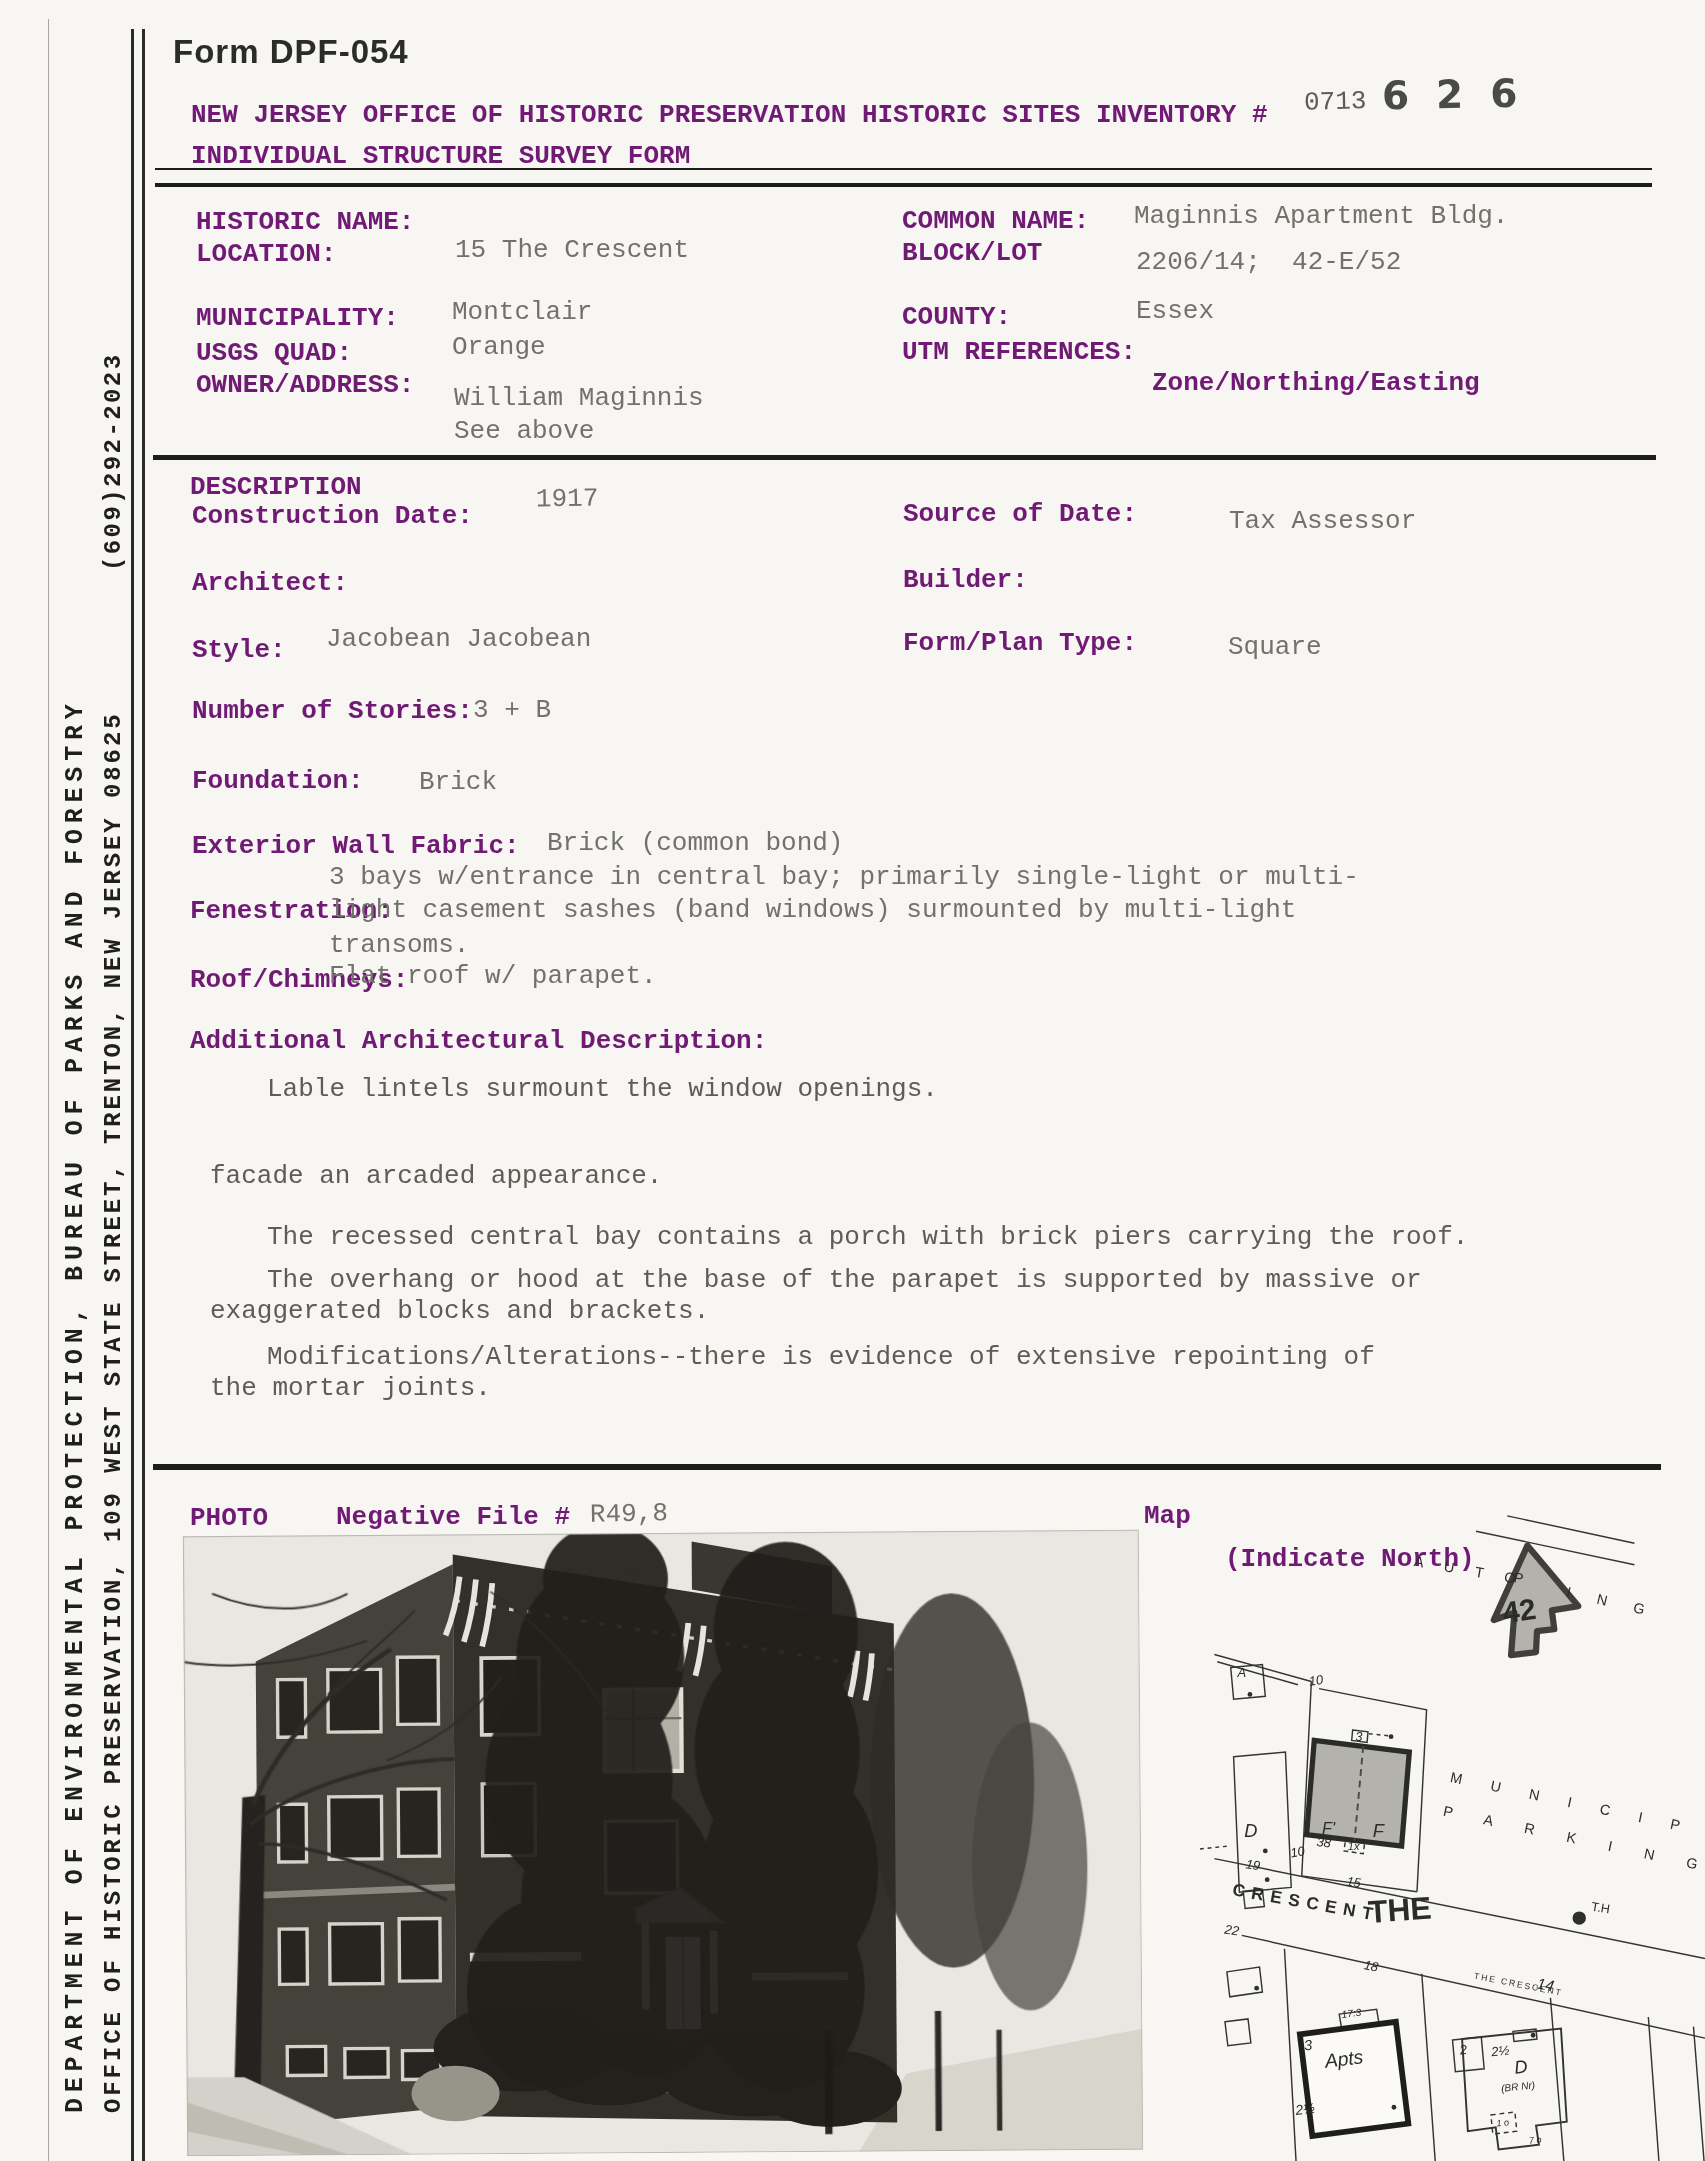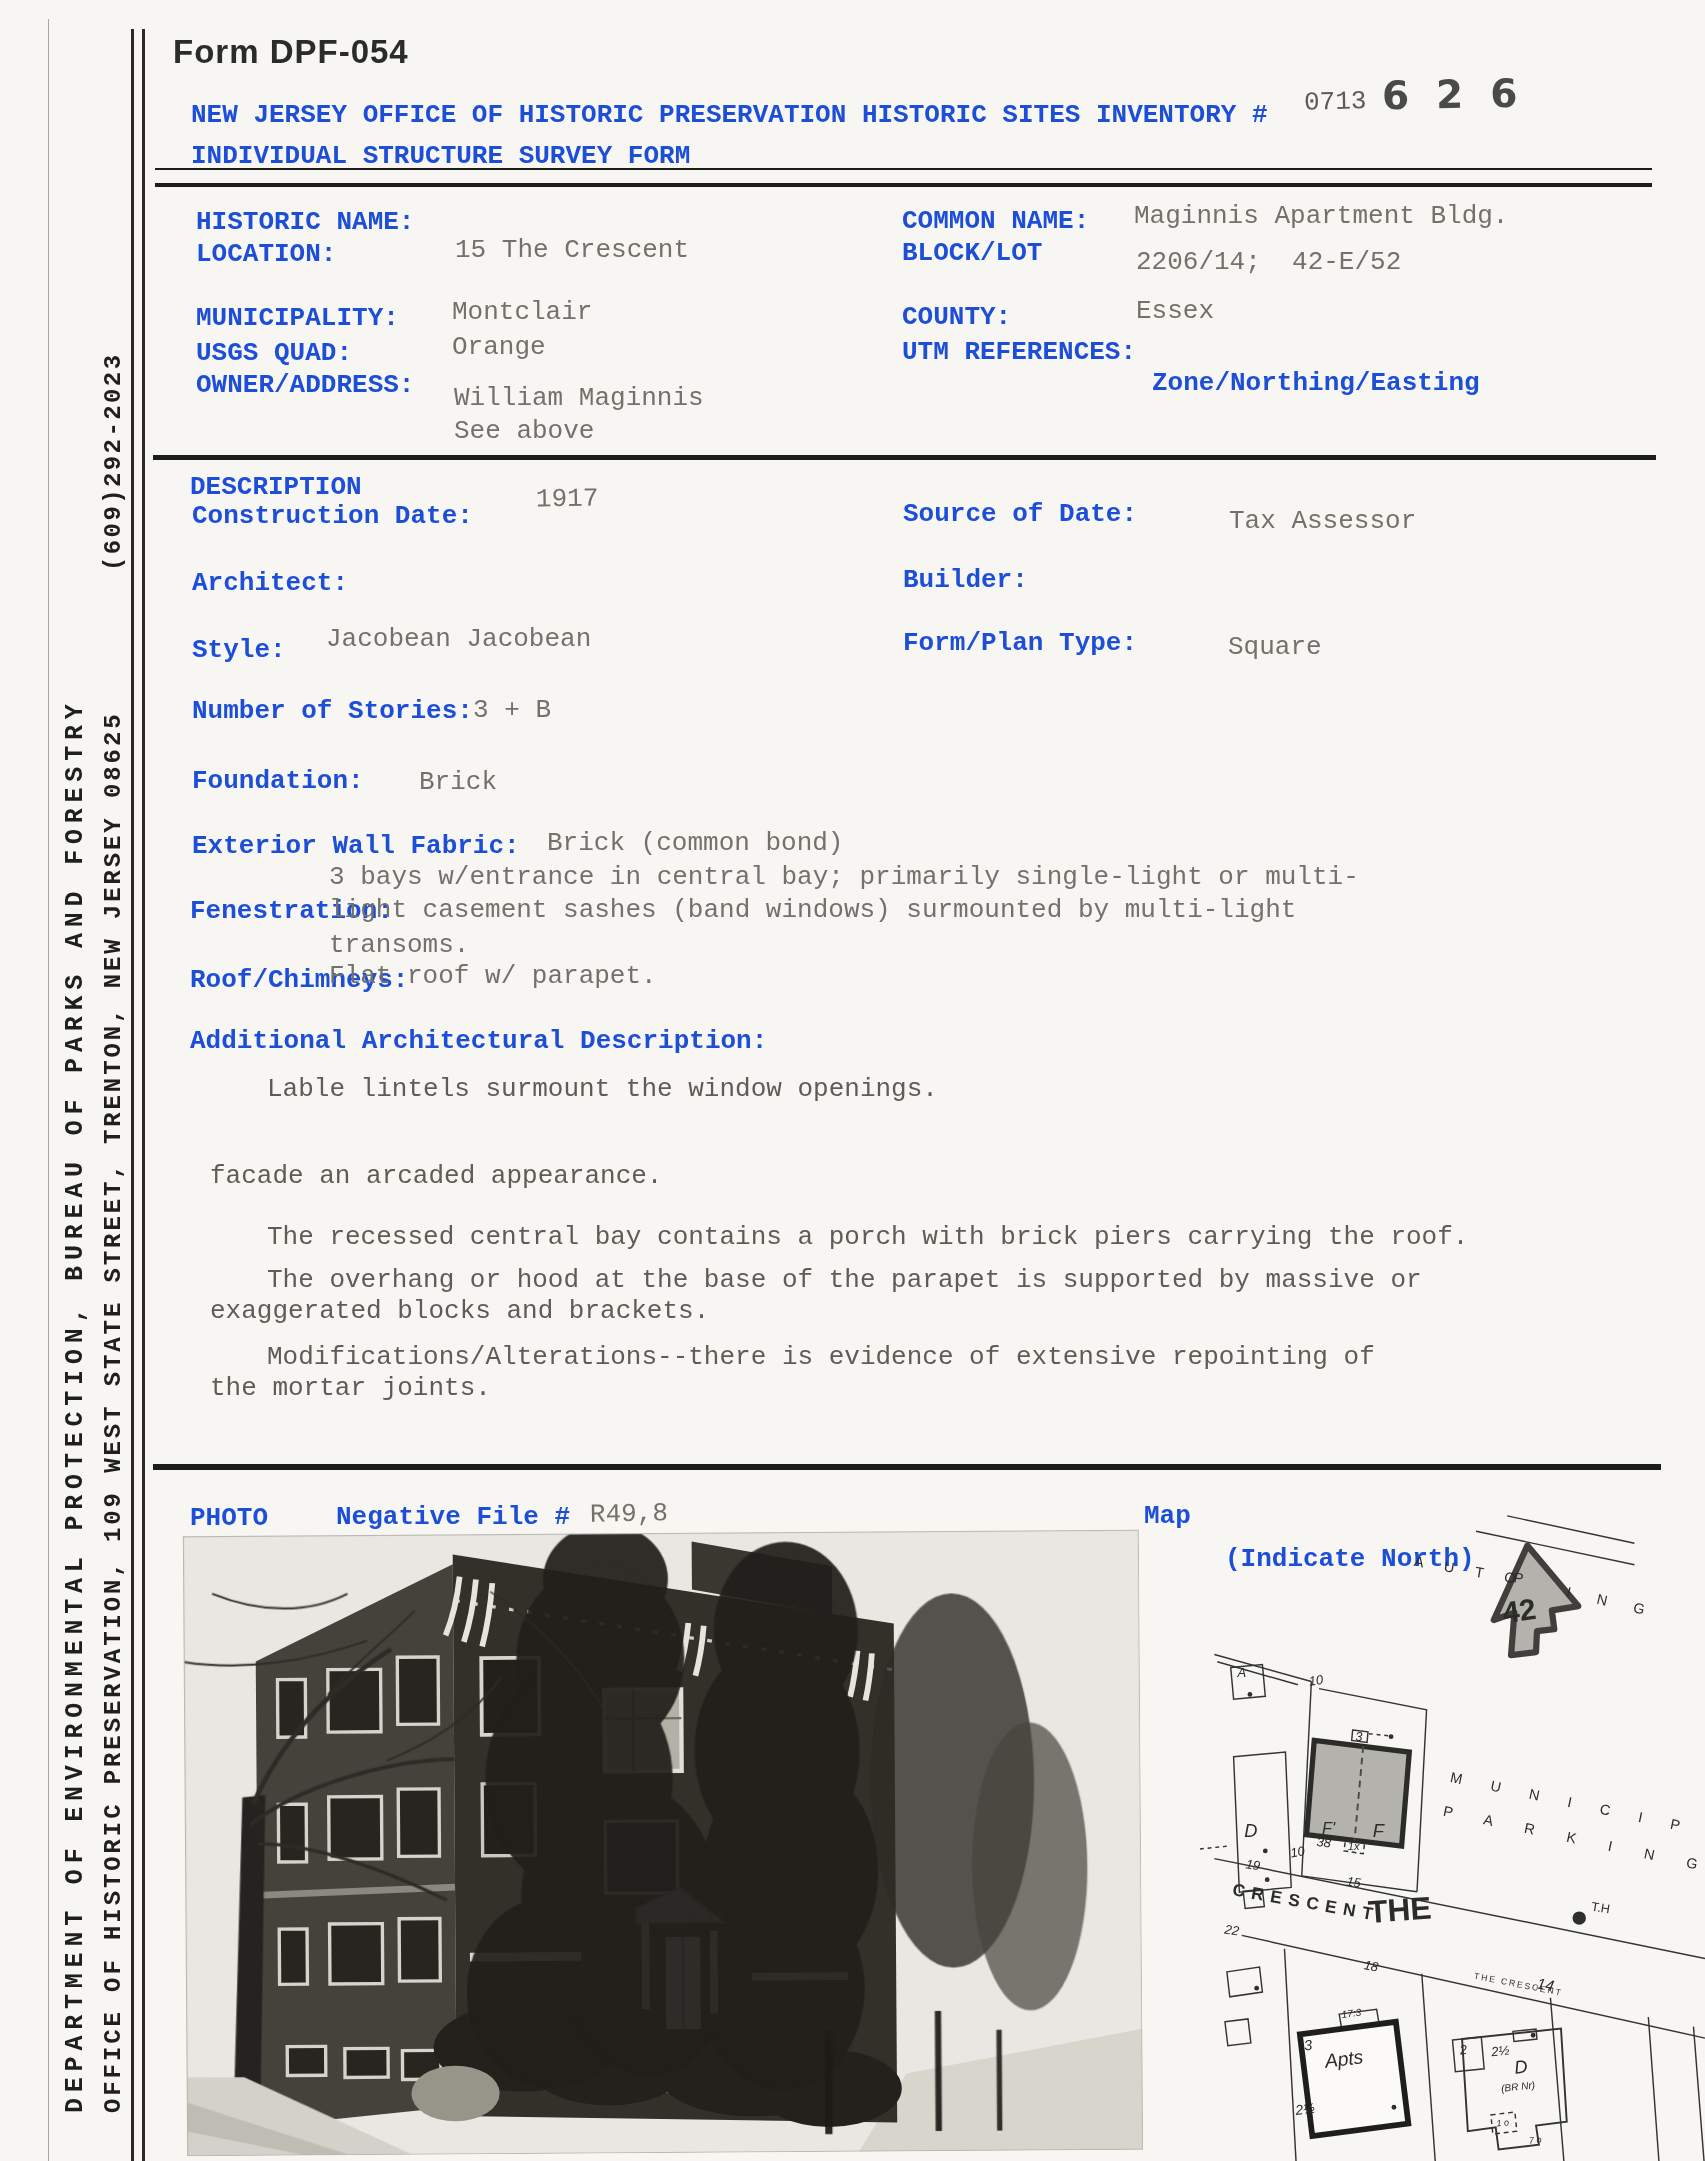--- a/index.html
+++ b/index.html
@@ -1,19 +1,19 @@
 <!DOCTYPE html>
 <html style="font-size:7.7px"><head>
 <meta charset="utf-8">
 <style>
   html,body{margin:0;padding:0;background:#d9d8d4;}
   #page{position:relative;width:1705px;height:2161px;background:#f7f6f2;overflow:hidden;
         font-family:"Liberation Mono", monospace;}
   .m{position:absolute;font-family:"Liberation Mono", monospace;font-size:26px;line-height:1.18;white-space:pre;}
-  .lab{color:#1d4ed8;font-weight:bold;}
+  .lab{color:#701a75;font-weight:bold;}
   .val{color:#72716b;}
   .para{color:#5d5c56;}
   .hand{position:absolute;font-family:"DejaVu Sans", sans-serif;font-weight:bold;color:#4a4a46;white-space:pre;}
   .rule{position:absolute;background:#1d1d1a;}
   .vr{position:absolute;background:#2a2a27;width:2.9px;}
   .side{position:absolute;transform:rotate(-90deg);transform-origin:0 0;
         font-family:"Liberation Mono", monospace;font-weight:bold;color:#1f1f1c;white-space:pre;}
   svg text{font-family:"Liberation Sans", sans-serif;fill:#2b2b27;}
 </style>
 </head>

